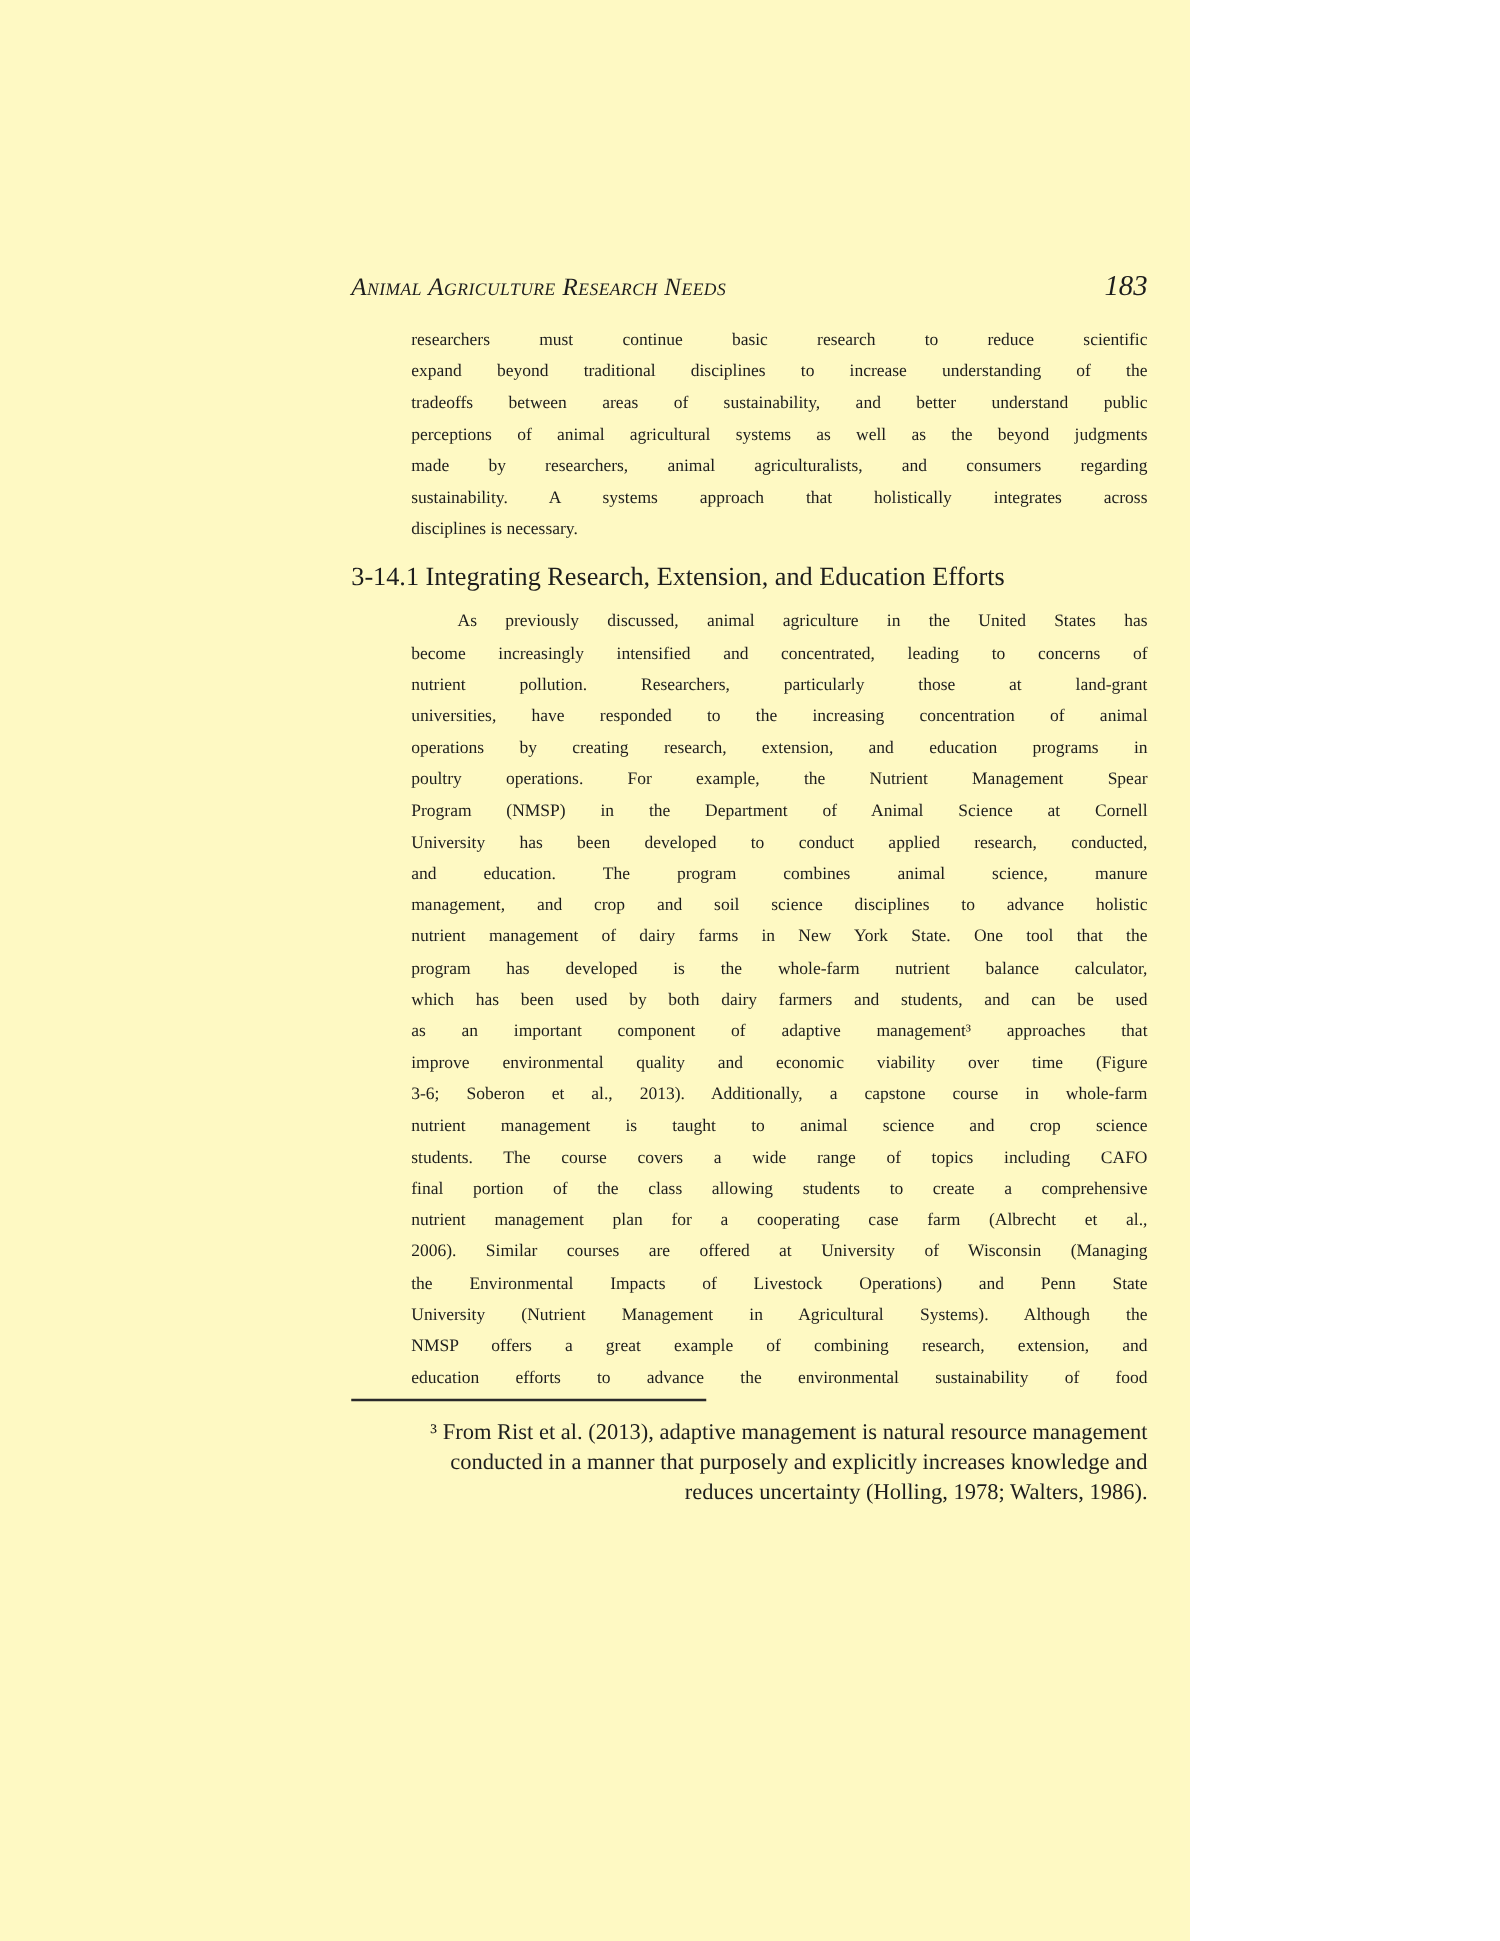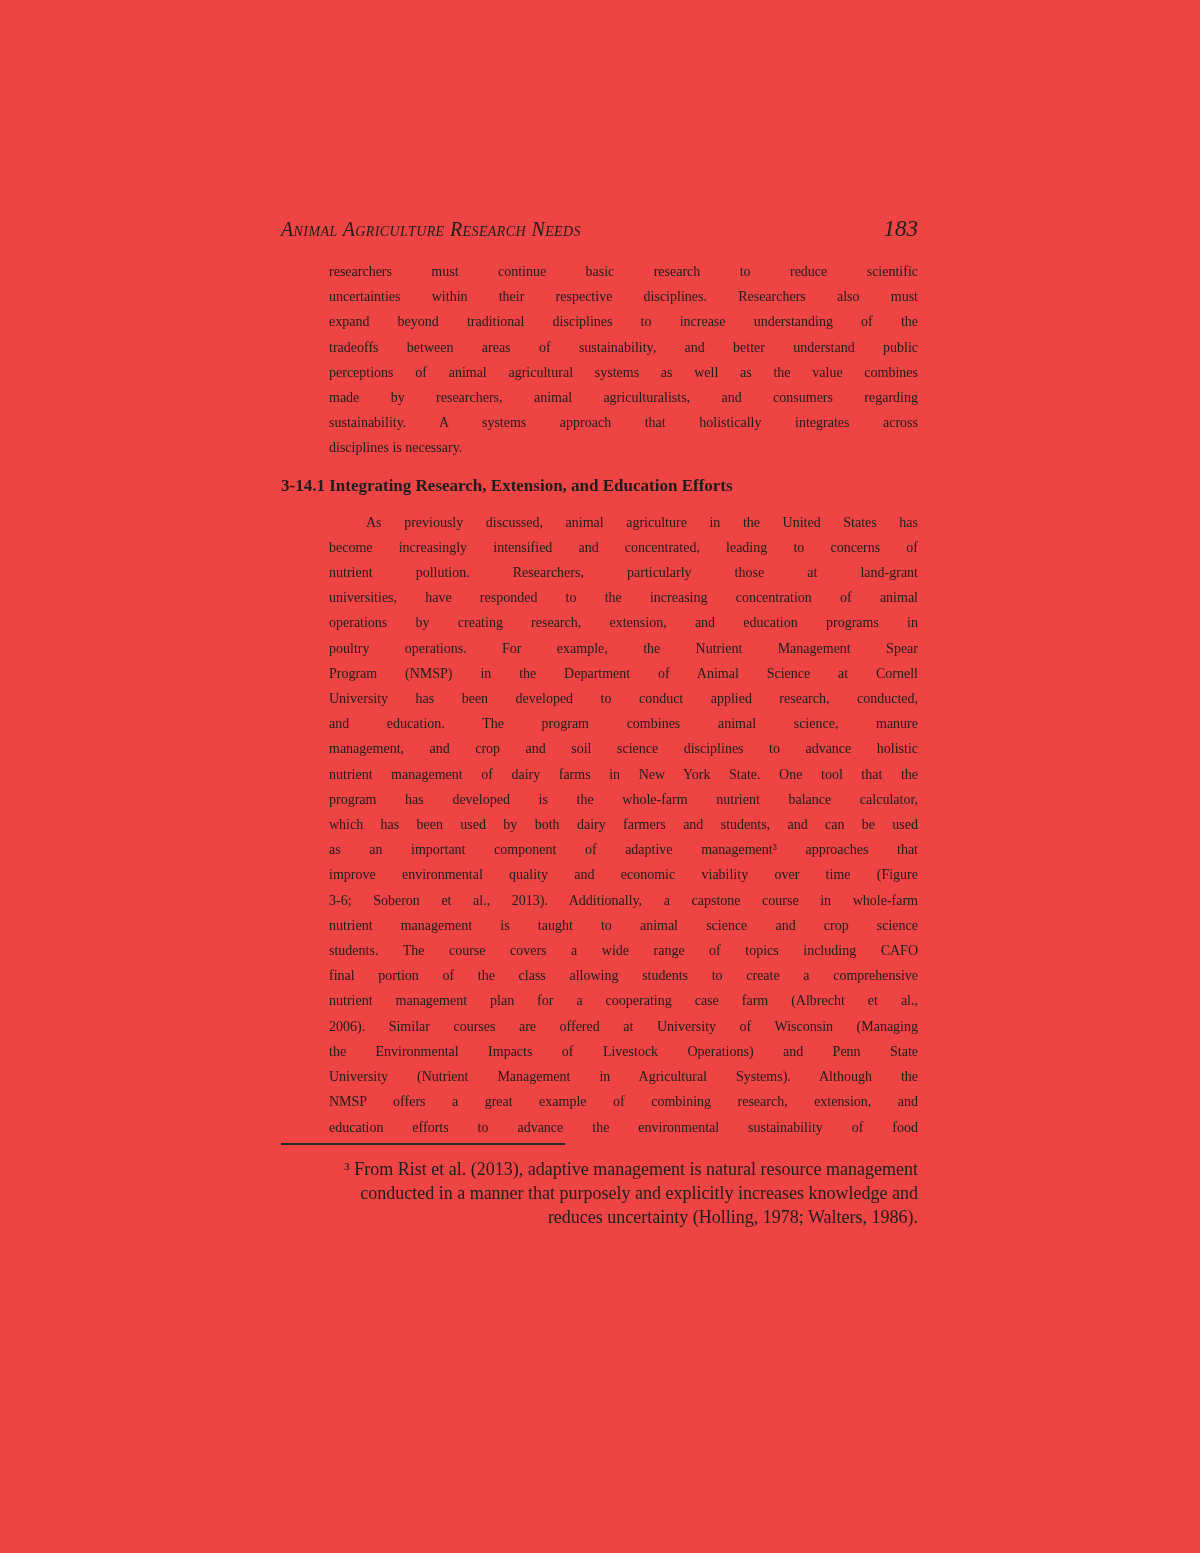--- a/index.html
+++ b/index.html
@@ -2,23 +2,23 @@
 <html><head>
 <meta charset="utf-8">
 <style>
   html, body {
     margin: 0;
     padding: 0;
     background: #ffffff;
   }
   .page {
     position: relative;
-    width: 1200px;
+    width: 952px;
     height: 1553px;
-    background: #ef4444;
+    background: #fef9c3;
     font-family: "Liberation Serif", "DejaVu Serif", serif;
     color: #1d1d1d;
     overflow: hidden;
   }
   .content {
     position: absolute;
     left: 281px;
     top: 216px;
     width: 637px;
   }
@@ -47,22 +47,22 @@
     text-align-last: justify;
   }
   .para.end-left .line:last-child {
     text-align-last: left;
   }
   .para.indent-first .line:first-child {
     text-indent: 37px;
   }
   #para1 { margin-top: 17px; }
   .section-heading {
-    font-weight: bold;
-    font-size: 17px;
+    font-weight: normal;
+    font-size: 21px;
     line-height: 26px;
     margin-top: 12px;
   }
   #para2 { margin-top: 11px; }
   .footnote-rule {
     margin: 3px 0 0 0;
     width: 284px;
     border: none;
     border-top: 2px solid #2a2a2a;
     height: 0;
@@ -82,24 +82,23 @@
 <div class="page">
   <div class="content">
 
     <div class="running-header">
       <span class="running-title">Animal Agriculture Research Needs</span>
       <span class="page-number">183</span>
     </div>
 
     <div id="para1" class="para end-left">
         <div class="line">researchers must continue basic research to reduce scientific</div>
-        <div class="line">uncertainties within their respective disciplines. Researchers also must</div>
         <div class="line">expand beyond traditional disciplines to increase understanding of the</div>
         <div class="line">tradeoffs between areas of sustainability, and better understand public</div>
-        <div class="line">perceptions of animal agricultural systems as well as the value combines</div>
+        <div class="line">perceptions of animal agricultural systems as well as the beyond judgments</div>
         <div class="line">made by researchers, animal agriculturalists, and consumers regarding</div>
         <div class="line">sustainability. A systems approach that holistically integrates across</div>
         <div class="line">disciplines is necessary.</div>
       </div>
 
     <div class="section-heading">3-14.1 Integrating Research, Extension, and Education Efforts</div>
 
     <div id="para2" class="para indent-first">
         <div class="line">As previously discussed, animal agriculture in the United States has</div>
         <div class="line">become increasingly intensified and concentrated, leading to concerns of</div>

